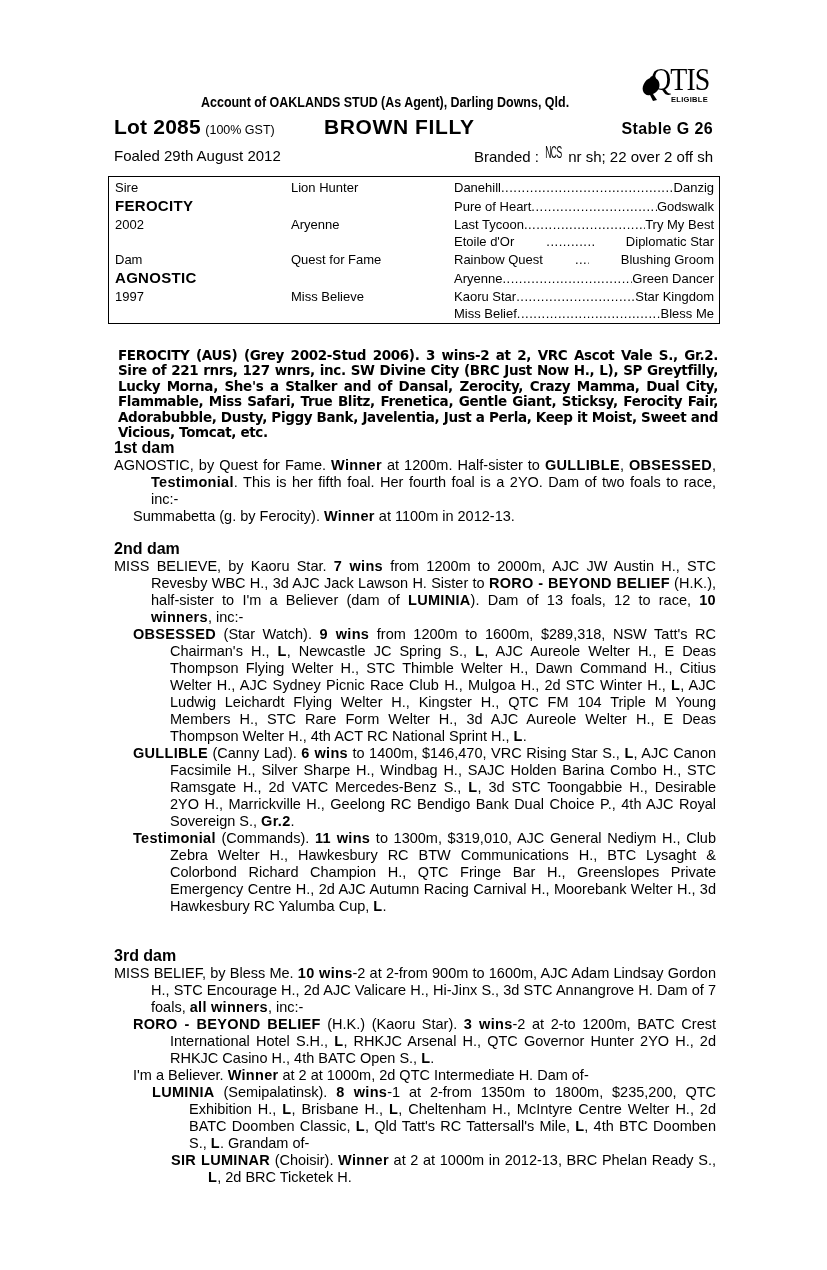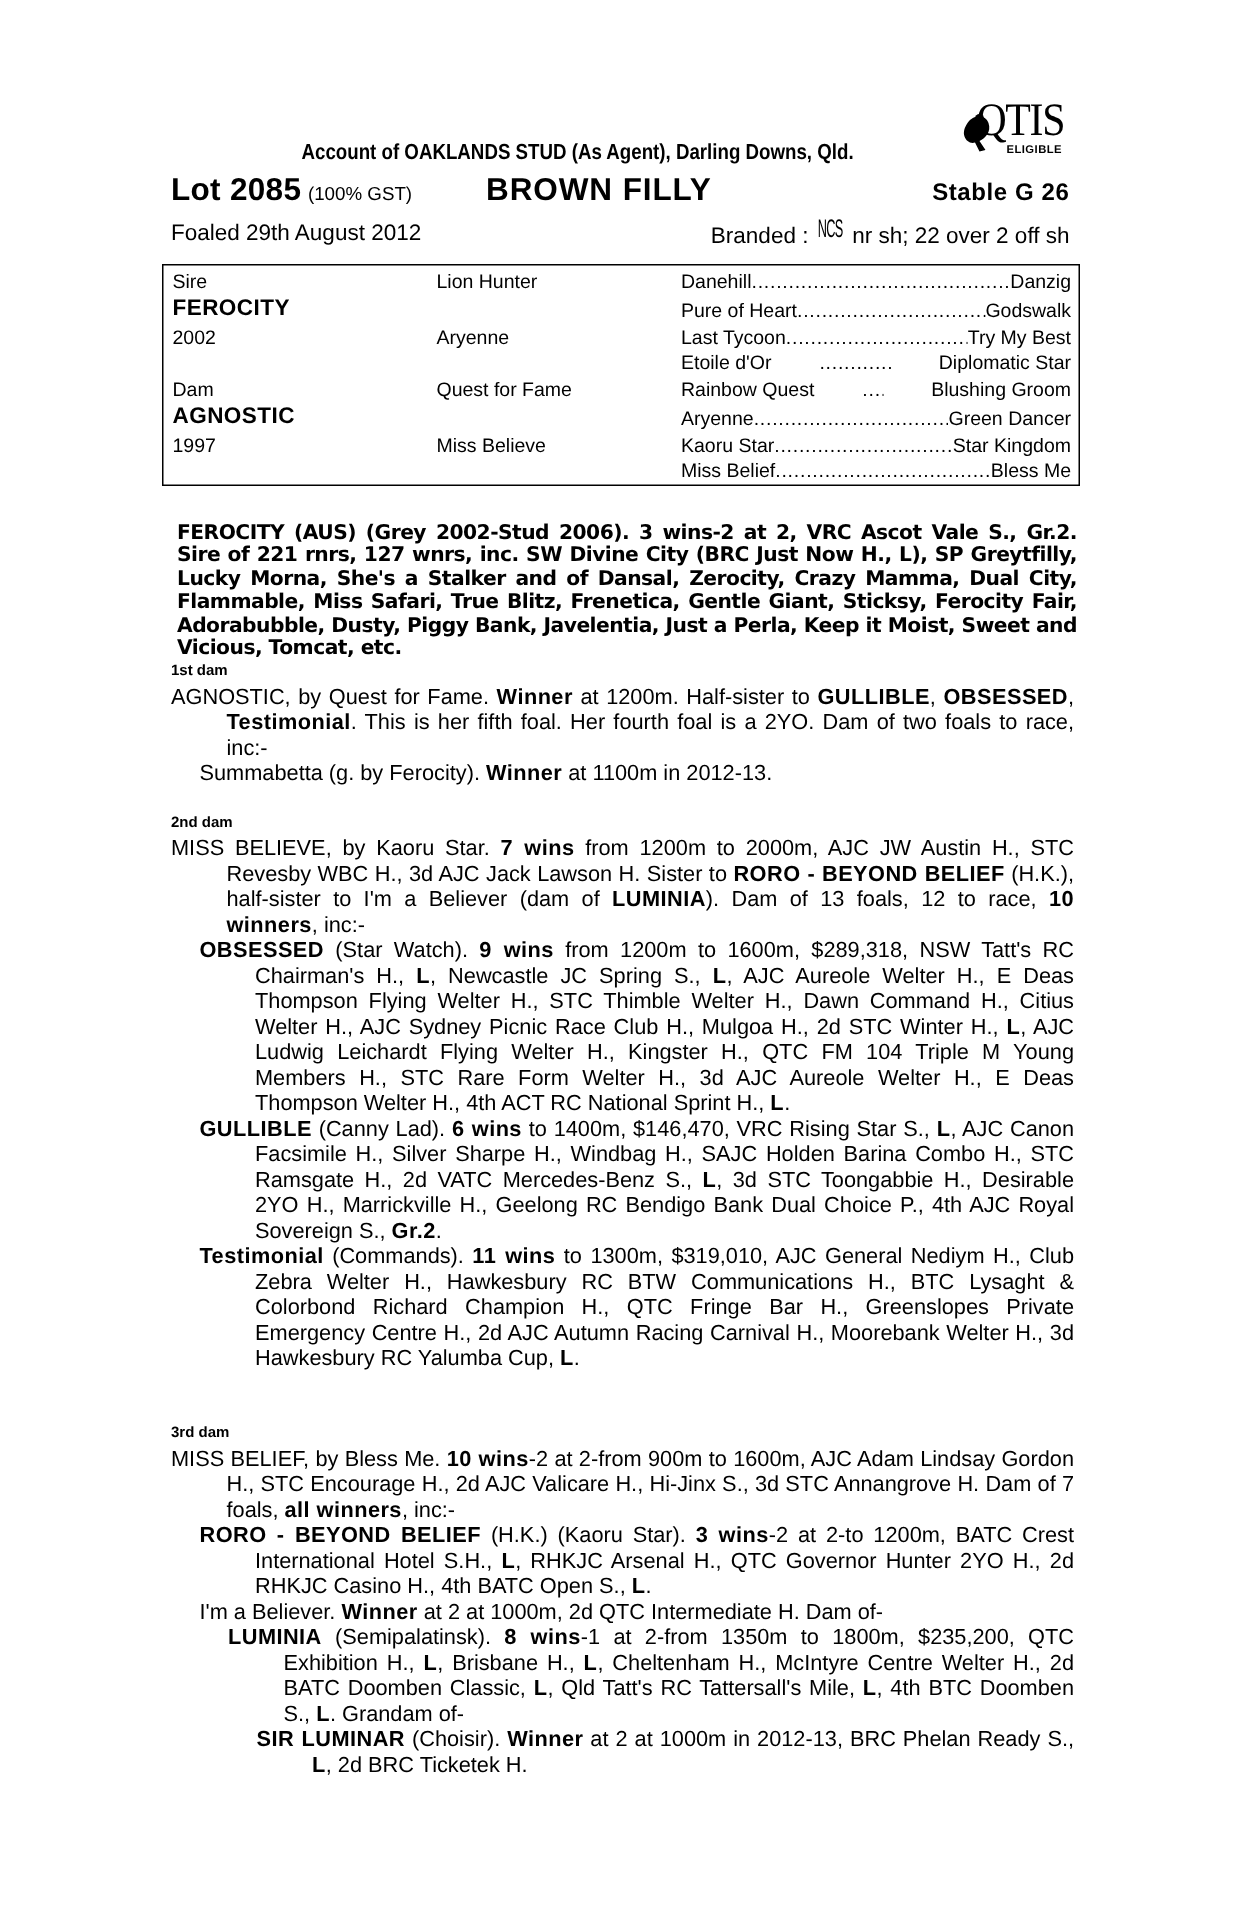--- a/index.html
+++ b/index.html
@@ -29,21 +29,21 @@
   .ped-cell { position: absolute; white-space: nowrap; line-height: 16px; }
   .ped-bold { font-size: 15px; font-weight: 900; letter-spacing: 0.3px; }
   .gg { position: absolute; left: 345px; width: 260px; display: flex; white-space: nowrap; line-height: 16px; }
   .gg .dots { flex: 1; overflow: hidden; }
   .gg .dots::after { content: "................................................................................................................................"; letter-spacing: 0.5px; }
 
   .sire-note { position: absolute; left: 118px; top: 334px; width: 600px; font-size: 13.5px; font-weight: bold;
                line-height: 15.5px; text-align: justify; font-family: "DejaVu Sans", sans-serif; letter-spacing: -0.35px; }
 
   .section { position: absolute; left: 114px; width: 602px; font-size: 14.5px; line-height: 17px; }
-  .section h2 { margin: 0; font-size: 10px; font-weight: 900; line-height: 18px; }
+  .section h2 { margin: 0; font-size: 16px; font-weight: 900; line-height: 18px; }
   .para { text-align: justify; margin: 0; }
   .l0 { padding-left: 37px; text-indent: -37px; }
   .l1 { padding-left: 56px; text-indent: -37px; }
   .l2 { padding-left: 75px; text-indent: -37px; }
   .l3 { padding-left: 94px; text-indent: -37px; }
   .b { font-weight: 900; letter-spacing: 0.3px; }
 </style>
 </head>
 <body>
 

